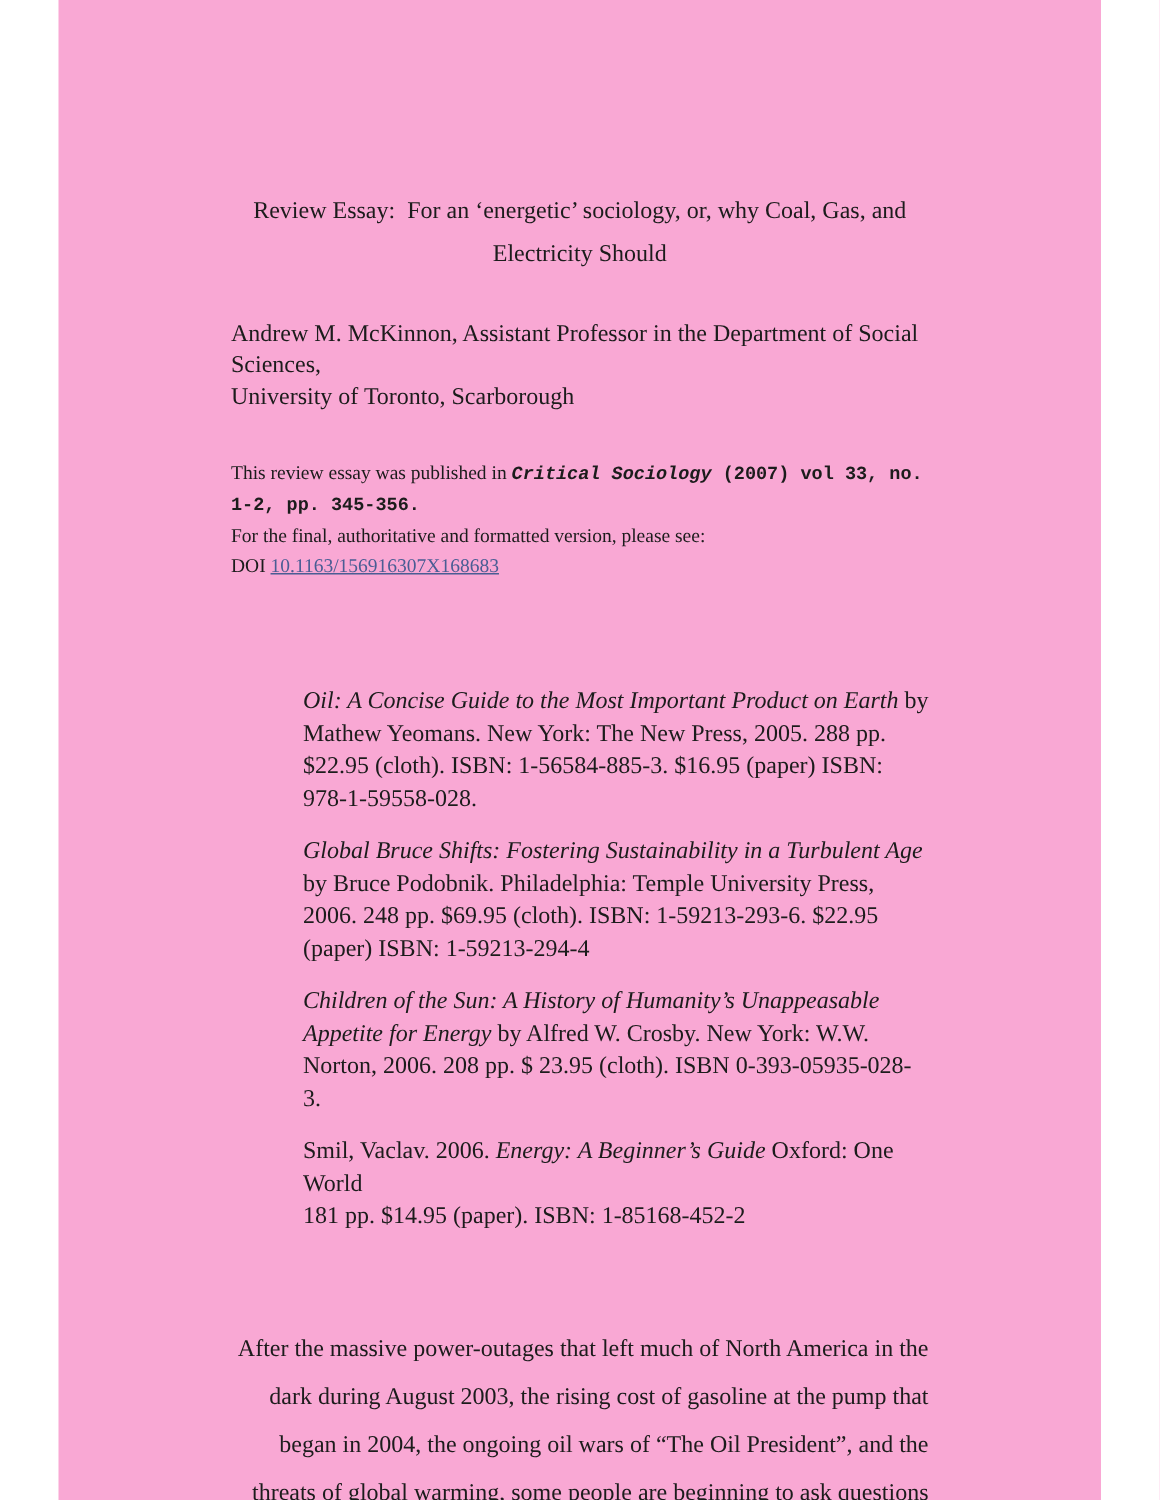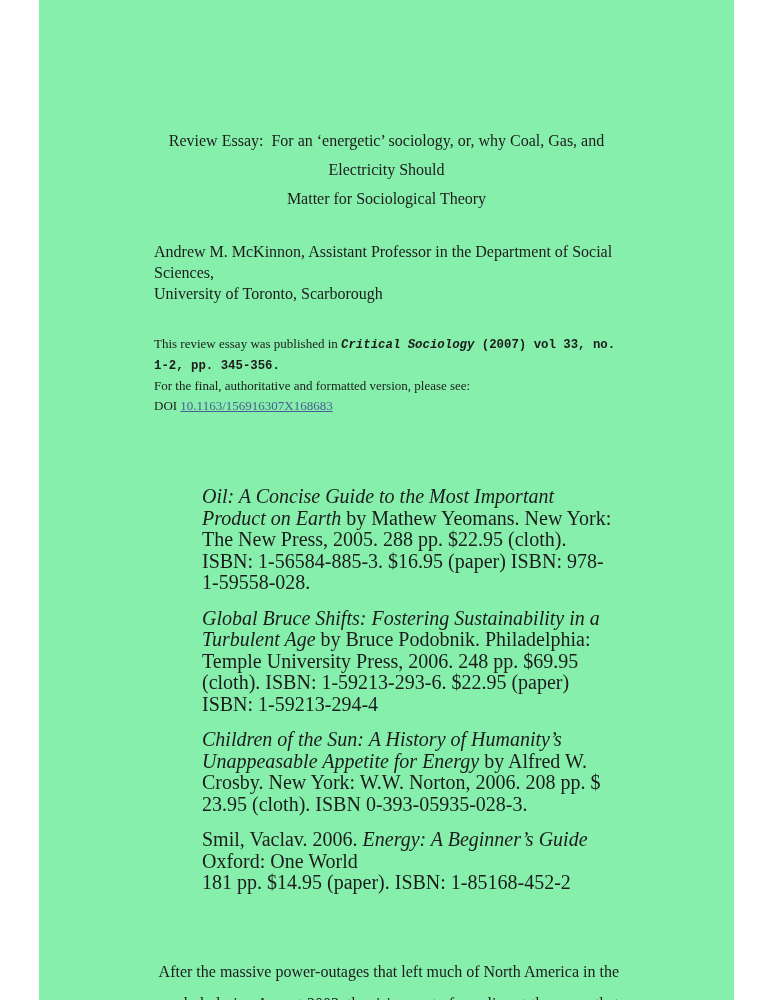--- a/index.html
+++ b/index.html
@@ -5,21 +5,21 @@
   html, body {
     margin: 0;
     padding: 0;
     background: #ffffff;
   }
   .page {
     position: relative;
     width: 695px;
     height: 1000px;
     margin: 0 auto;
-    background: #86efac;
+    background: #f9a8d4;
     box-sizing: border-box;
     padding: 126px 115px 0 115px;
     font-family: "Liberation Serif", "DejaVu Serif", serif;
     color: #1c1c1c;
     overflow: hidden;
   }
   .title {
     font-size: 16px;
     line-height: 29px;
     text-align: center;
@@ -49,37 +49,37 @@
     color: #4a5d94;
     text-decoration: underline;
     cursor: pointer;
   }
   .books {
     margin-top: 70px;
     margin-left: 48px;
     margin-right: 0;
   }
   .book {
-    font-size: 20px;
+    font-size: 16px;
     line-height: 21.5px;
     margin: 0 0 14px 0;
   }
   .body-par {
     margin-top: 62px;
     font-size: 16px;
     line-height: 32px;
     text-align: right;
   }
 </style>
 </head>
 <body>
 
 <div class="page">
 
-  <h1 class="title"><span>Review Essay:  For an ‘energetic’ sociology, or, why Coal, Gas, and Electricity Should</span><br><span>Matter for Sociological Theory</span></h1>
+  <h1 class="title"><span>Review Essay:  For an ‘energetic’ sociology, or, why Coal, Gas, and Electricity Should</span><br></h1>
 
   <div class="author"><span>Andrew M. McKinnon, Assistant Professor in the Department of Social Sciences,</span><br><span>University of Toronto, Scarborough</span></div>
 
   <div class="pub-note">
     <div class="rich"><span>This review essay was published in </span><span class="it mono">Critical Sociology</span><span class="mono"> (2007) vol 33, no. 1-2, pp. 345-356.</span></div>
     <div>For the final, authoritative and formatted version, please see:</div>
     <div class="rich"><span>DOI </span><a href="#" class="link">10.1163/156916307X168683</a></div>
   </div>
 
   <div class="books">

